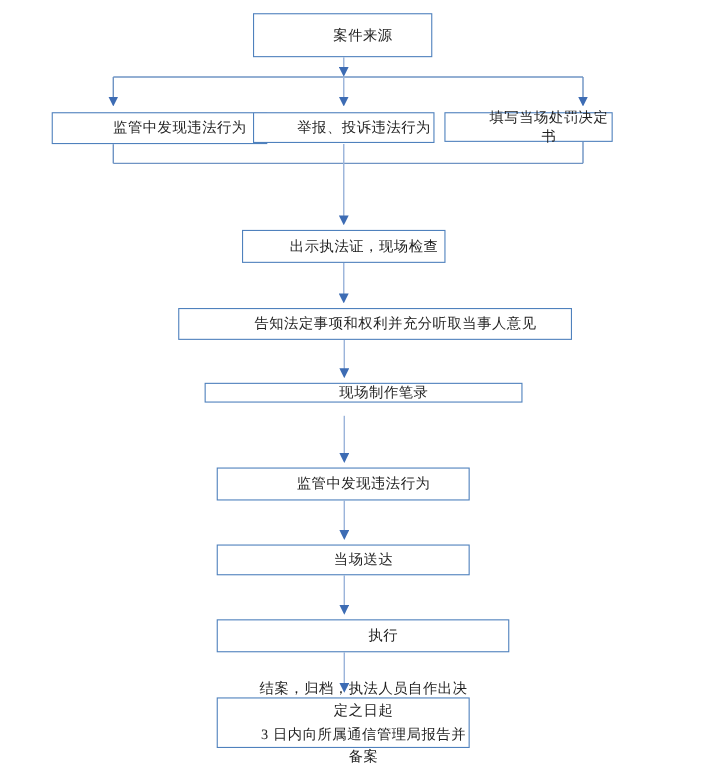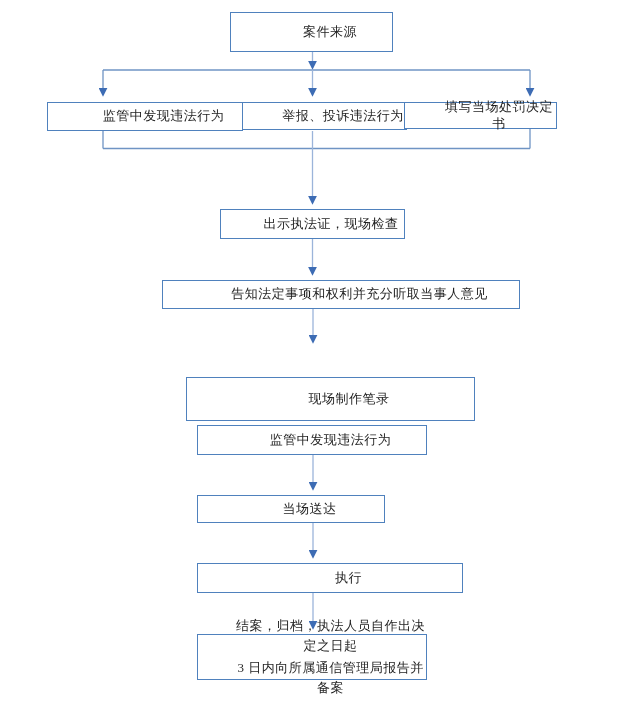--- a/index.html
+++ b/index.html
@@ -42,27 +42,27 @@
   }
   .node.multiline {
     flex-direction: column;
     justify-content: center;
     row-gap: 2px;
     line-height: 20px;
   }
   
   .n-source      { left: 230px; top: 12px;  width: 163px; height: 40px; }
   .n-supervision { left: 47px;  top: 102px; width: 196px; height: 29px; }
-  .n-report      { left: 230px; top: 102px; width: 165px; height: 28px; margin-left: 12px; }
+  .n-report      { left: 230px; top: 102px; width: 165px; height: 28px; }
   .n-transfer    { left: 404px; top: 102px; width: 153px; height: 27px; }
   .n-inspect     { left: 220px; top: 209px; width: 185px; height: 30px; }
   .n-inform      { left: 140px; top: 280px; width: 358px; height: 29px; margin-left: 22px; }
-  .n-record      { left: 186px; top: 348px; width: 289px; height: 44px; margin-top: 29px; }
+  .n-record      { left: 186px; top: 348px; width: 289px; height: 18px; }
   .n-decision    { left: 197px; top: 425px; width: 230px; height: 30px; }
-  .n-deliver     { left: 197px; top: 495px; width: 188px; height: 28px; }
+  .n-deliver     { left: 197px; top: 495px; width: 230px; height: 28px; }
   .n-execute     { left: 197px; top: 563px; width: 266px; height: 30px; }
   .n-close       { left: 197px; top: 634px; width: 230px; height: 46px; }
 </style>
 </head>
 <body>
 
 <div class="canvas">
 
   <svg class="connectors" viewBox="0 0 637 701" xmlns="http://www.w3.org/2000/svg">
     <defs>

